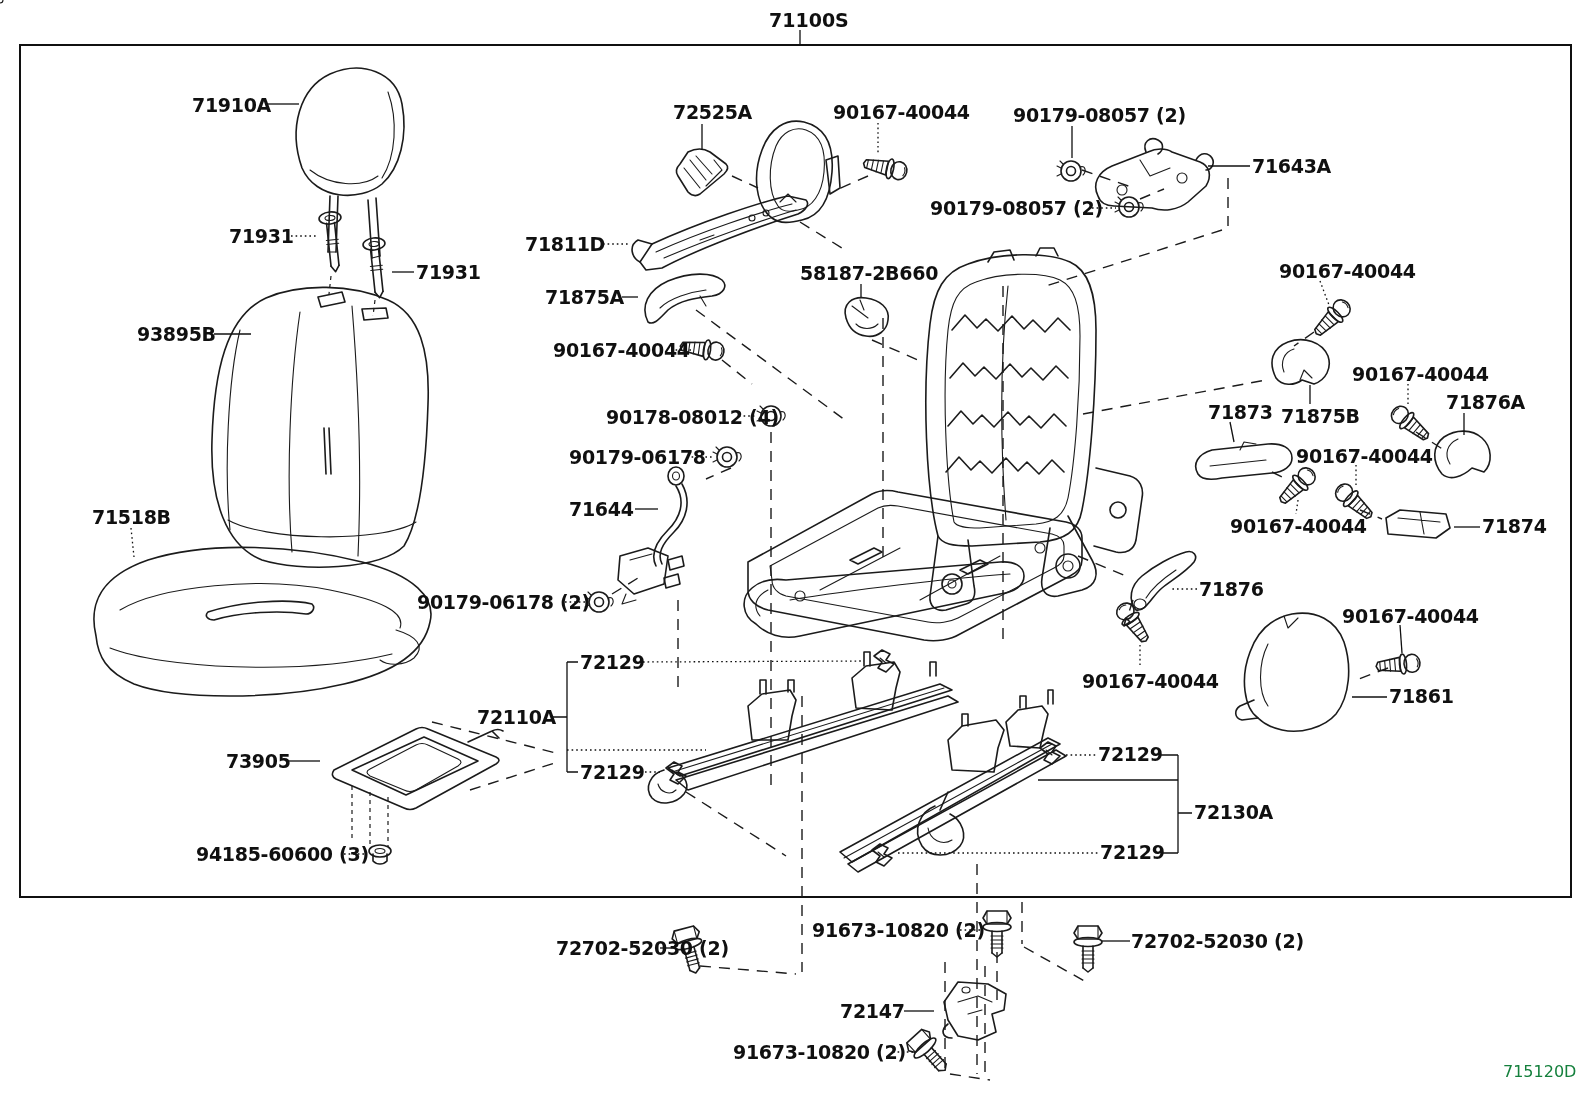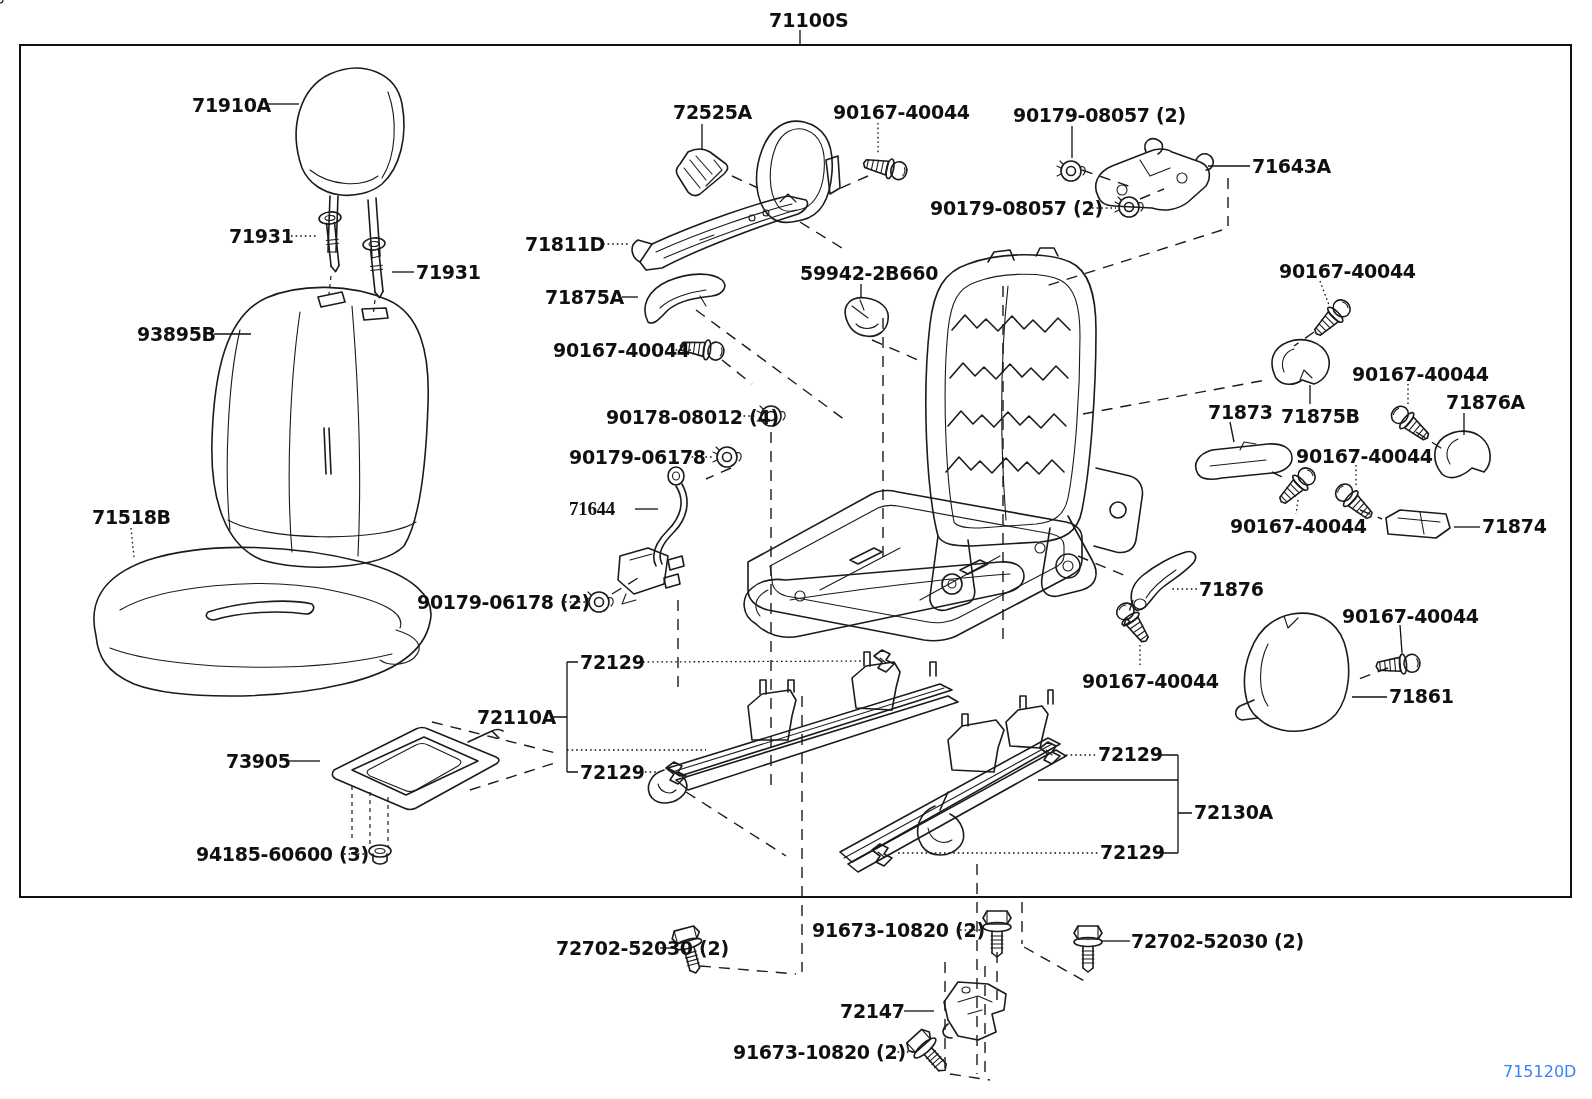--- a/index.html
+++ b/index.html
@@ -14,21 +14,21 @@
     position:absolute; white-space:nowrap;
     font:700 19px "DejaVu Sans", sans-serif;
     letter-spacing:-0.3px; color:#101010; line-height:20px;
   }
   .assembly-label {
     position:absolute; white-space:nowrap;
     font:700 19px "DejaVu Sans", sans-serif; color:#101010; line-height:20px;
   }
   .diagram-code {
     position:absolute; white-space:nowrap;
-    font:400 16px "DejaVu Sans", sans-serif; color:#3b82f6; line-height:18px;
+    font:400 16px "DejaVu Sans", sans-serif; color:#15803d; line-height:18px;
   }
   
   .art   { stroke:#1b1b1b; fill:none; stroke-width:1.6; stroke-linejoin:round; stroke-linecap:round; }
   .thin  { stroke:#1b1b1b; fill:none; stroke-width:1.1; stroke-linejoin:round; stroke-linecap:round; }
   .ld    { stroke:#101010; fill:none; stroke-width:1.3; }
   .dt    { stroke:#101010; fill:none; stroke-width:1.3; stroke-dasharray:1.6 3; }
   .dsh   { stroke:#1b1b1b; fill:none; stroke-width:1.4; stroke-dasharray:11 8; }
   .dshs  { stroke:#1b1b1b; fill:none; stroke-width:1.2; stroke-dasharray:4 4; }
   .brd   { stroke:#101010; fill:none; stroke-width:2; }
 </style>
@@ -406,27 +406,27 @@
       <div class="part-label" style="left: 137px; top: 324px;">93895B</div>
       <div class="part-label" style="left: 92px; top: 507px;">71518B</div>
       <div class="part-label" style="left: 226px; top: 751px;">73905</div>
       <div class="part-label" style="left: 196px; top: 844px;">94185-60600 (3)</div>
       <div class="part-label" style="left: 673px; top: 102px;">72525A</div>
       <div class="part-label" style="left: 525px; top: 234px;">71811D</div>
       <div class="part-label" style="left: 545px; top: 287px;">71875A</div>
       <div class="part-label" style="left: 553px; top: 340px;">90167-40044</div>
       <div class="part-label" style="left: 591px; top: 407px; margin-left: 15px;">90178-08012 (4)</div>
       <div class="part-label" style="left: 569px; top: 447px;">90179-06178</div>
-      <div class="part-label" style="left: 569px; top: 499px; font-family: Liberation Serif, serif;">71644</div>
+      <div class="part-label" style="left: 569px; top: 499px;">71644</div>
       <div class="part-label" style="left: 417px; top: 592px;">90179-06178 (2)</div>
       <div class="part-label" style="left: 833px; top: 102px;">90167-40044</div>
       <div class="part-label" style="left: 1013px; top: 105px;">90179-08057 (2)</div>
       <div class="part-label" style="left: 930px; top: 198px;">90179-08057 (2)</div>
       <div class="part-label" style="left: 1252px; top: 156px;">71643A</div>
-      <div class="part-label" style="left: 800px; top: 263px;">59942-2B660</div>
+      <div class="part-label" style="left: 800px; top: 263px;">58187-2B660</div>
       <div class="part-label" style="left: 1279px; top: 261px;">90167-40044</div>
       <div class="part-label" style="left: 1208px; top: 402px;">71873</div>
       <div class="part-label" style="left: 1281px; top: 406px;">71875B</div>
       <div class="part-label" style="left: 1352px; top: 364px;">90167-40044</div>
       <div class="part-label" style="left: 1446px; top: 392px;">71876A</div>
       <div class="part-label" style="left: 1296px; top: 446px;">90167-40044</div>
       <div class="part-label" style="left: 1230px; top: 516px;">90167-40044</div>
       <div class="part-label" style="left: 1482px; top: 516px;">71874</div>
       <div class="part-label" style="left: 1199px; top: 579px;">71876</div>
       <div class="part-label" style="left: 1342px; top: 606px;">90167-40044</div>

